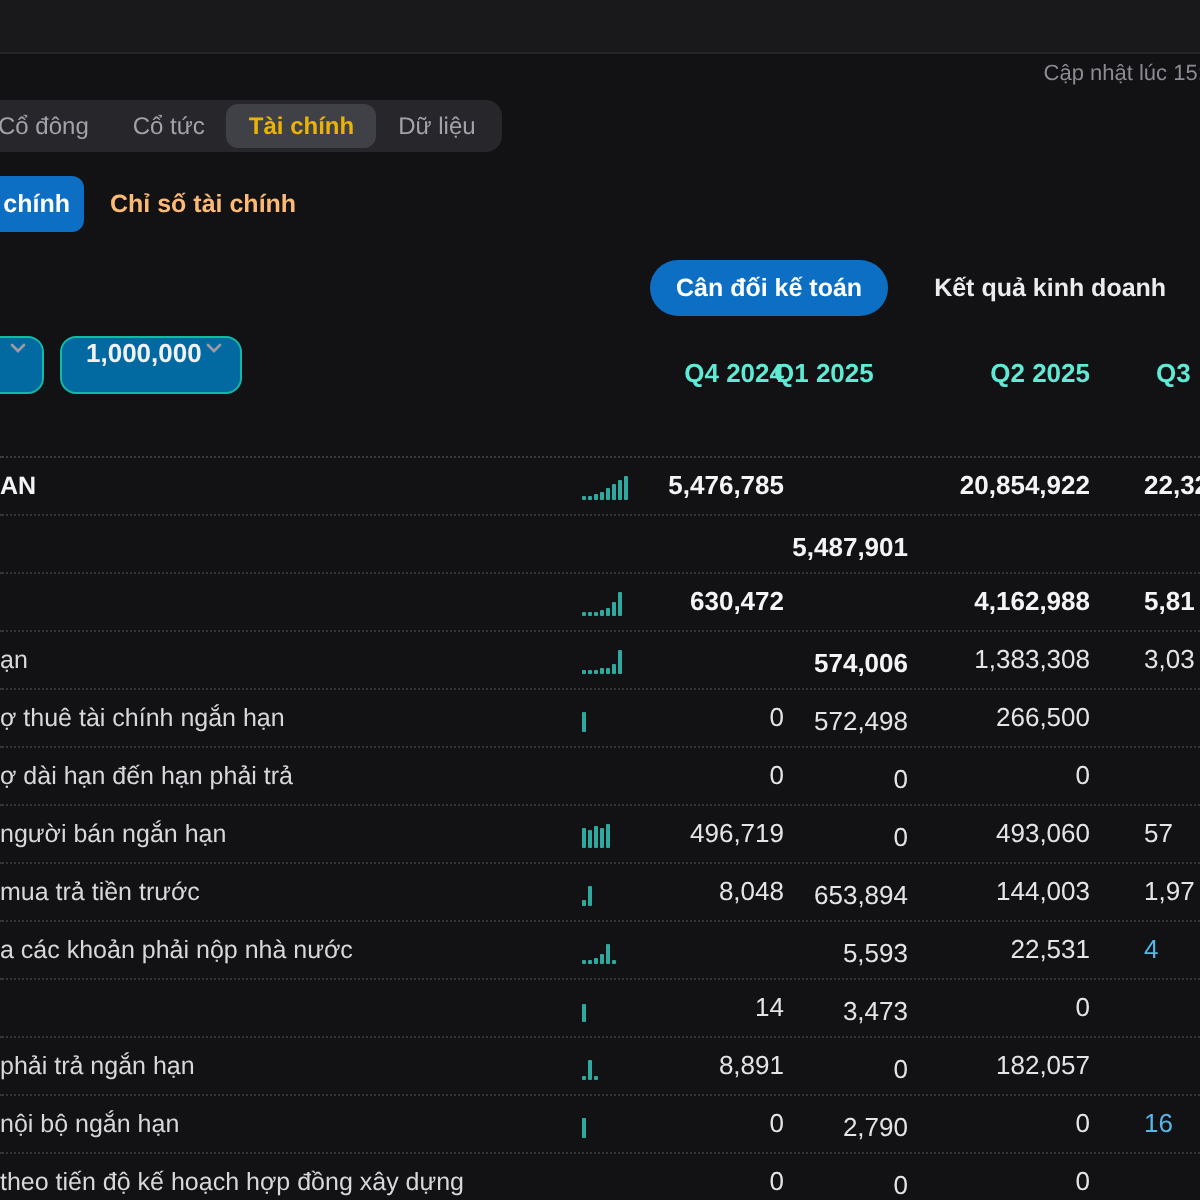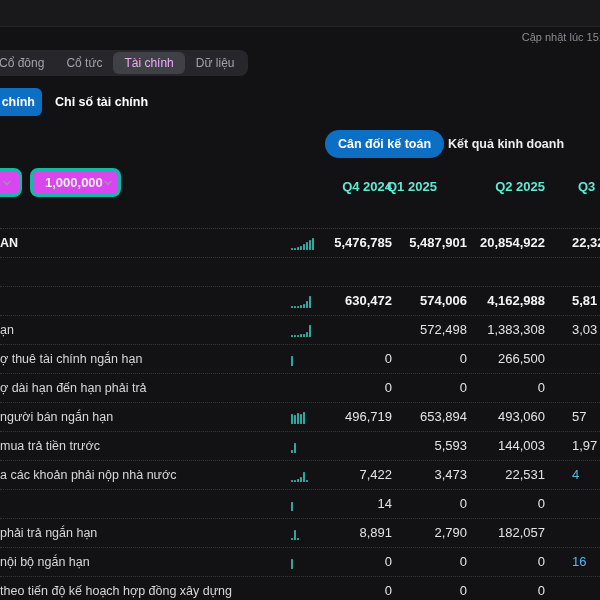--- a/index.html
+++ b/index.html
@@ -7,57 +7,57 @@
     background:#121214;font-family:"Liberation Sans",sans-serif;color:#e6e6e9;}
   
   .topbar{position:absolute;top:0;left:0;width:600px;height:26px;background:#19191c;
     border-bottom:1px solid #26262a;}
   .updated{position:absolute;top:31px;right:-8px;font-size:11px;color:#8b8b93;white-space:nowrap;}
   
   .seg{position:absolute;top:50px;left:-14px;display:inline-flex;align-items:center;
     background:#26262b;border-radius:8px;padding:2px;height:26px;box-sizing:border-box;}
   .seg-item{padding:0 11px;height:22px;line-height:22px;font-size:12px;color:#a2a2aa;
     border-radius:6px;white-space:nowrap;cursor:default;}
-  .seg-item.active{background:#404047;color:#f0abfc;font-weight:400;}
+  .seg-item.active{background:#404047;color:#eab308;font-weight:700;}
   
   .subtabs{position:absolute;top:88px;left:0;width:600px;height:28px;}
   .pill-blue{background:#0c6fc4;color:#fff;font-weight:700;font-size:12.5px;border-radius:6px;
     height:28px;line-height:28px;box-sizing:border-box;}
   .report-pill{position:absolute;left:-32px;top:0;width:74px;text-align:right;padding-right:7px;}
   .ratio-tab{position:absolute;left:55px;top:0;line-height:28px;font-size:12.5px;
-    font-weight:700;color:#ffffff;white-space:nowrap;}
-  
-  .stmt{position:absolute;top:130px;left:325px;display:flex;align-items:center;gap:4px;white-space:nowrap;}
+    font-weight:700;color:#fdba74;white-space:nowrap;}
+  
+  .stmt{position:absolute;top:130px;left:325px;display:flex;align-items:center;gap:23px;white-space:nowrap;}
   .stmt-item{font-size:12.5px;font-weight:700;color:#ececef;height:28px;line-height:28px;}
   .stmt-item.active{background:#0c6fc4;border-radius:14px;padding:0 13px;color:#fff;}
   
   .filters{position:absolute;top:168px;left:0;width:600px;height:30px;}
-  .dd{position:absolute;top:0;height:29px;background:#d946ef;border:3px solid #14b8a6;
-    border-radius:8px;box-sizing:border-box;display:flex;align-items:center;}
+  .dd{position:absolute;top:0;height:29px;background:#0369a1;border:1px solid #14b8a6;
+    border-radius:8px;box-sizing:border-box;display:flex;}
   .dd-left{left:-42px;width:64px;justify-content:flex-end;padding-right:7px;}
   .dd-unit{left:30px;width:91px;padding:0 8px 0 12px;justify-content:space-between;}
   .dd-value{font-size:13px;font-weight:700;color:#f1f1f4;}
   .chev{width:10px;height:10px;flex:0 0 auto;}
   .col-head{position:absolute;top:4px;line-height:29px;font-size:13px;font-weight:700;color:#5eead4;}
   .ch0{left:312px;width:80px;text-align:right;}
   .ch1{left:387px;width:80px;text-align:left;}
   .ch2{left:465px;width:80px;text-align:right;}
   .ch3{left:578px;width:40px;text-align:left;}
   
   .table{position:absolute;top:228px;left:0;width:600px;
     border-top:1px dotted rgba(130,135,145,.35);}
   .trow{position:relative;height:28px;border-bottom:1px dotted rgba(130,135,145,.3);}
   .tlabel{position:absolute;left:0;top:0;width:285px;line-height:28px;font-size:12.5px;
     color:#d8d8dc;white-space:nowrap;overflow:hidden;}
   .spark{position:absolute;left:291px;bottom:7px;width:26px;height:13px;
     display:flex;align-items:flex-end;gap:1px;}
   .spark i{display:block;width:2px;background:#2fa99e;border-radius:0.5px;}
   .val{position:absolute;top:0;line-height:28px;font-size:13px;color:#e4e4e8;text-align:right;}
   .v0{left:312px;width:80px;}
-  .v1{left:387px;width:80px;}
+  .v1{left:374px;width:80px;margin-top:31px;}
   .v2{left:465px;width:80px;}
   .v3{left:572px;width:46px;text-align:left;}
   .trow.bold .tlabel,.trow.bold .val{font-weight:700;color:#f4f4f6;}
 </style>
 </head>
 <body>
 
 <div class="canvas">
 
   <div class="topbar"></div>
@@ -187,35 +187,35 @@
         <div class="val v1">653,894</div>
         <div class="val v2">493,060</div>
         <div class="val v3">57</div>
       </div>
       <div class="trow">
         <div class="tlabel">mua trả tiền trước</div>
         <div class="spark">
           <i style="height: 3px;"></i>
           <i style="height: 10px;"></i>
         </div>
+        <div class="val v0">8,048</div>
         <div class="val v1">5,593</div>
         <div class="val v2">144,003</div>
         <div class="val v3">1,97</div>
       </div>
       <div class="trow">
         <div class="tlabel">a các khoản phải nộp nhà nước</div>
         <div class="spark">
           <i style="height: 2px;"></i>
           <i style="height: 2px;"></i>
           <i style="height: 3px;"></i>
           <i style="height: 5px;"></i>
           <i style="height: 10px;"></i>
           <i style="height: 2px;"></i>
         </div>
-        <div class="val v0">7,422</div>
         <div class="val v1">3,473</div>
         <div class="val v2">22,531</div>
         <div class="val v3" style="color: rgb(87, 182, 232);">4</div>
       </div>
       <div class="trow">
         <div class="spark">
           <i style="height: 9px;"></i>
         </div>
         <div class="val v0">14</div>
         <div class="val v1">0</div>

